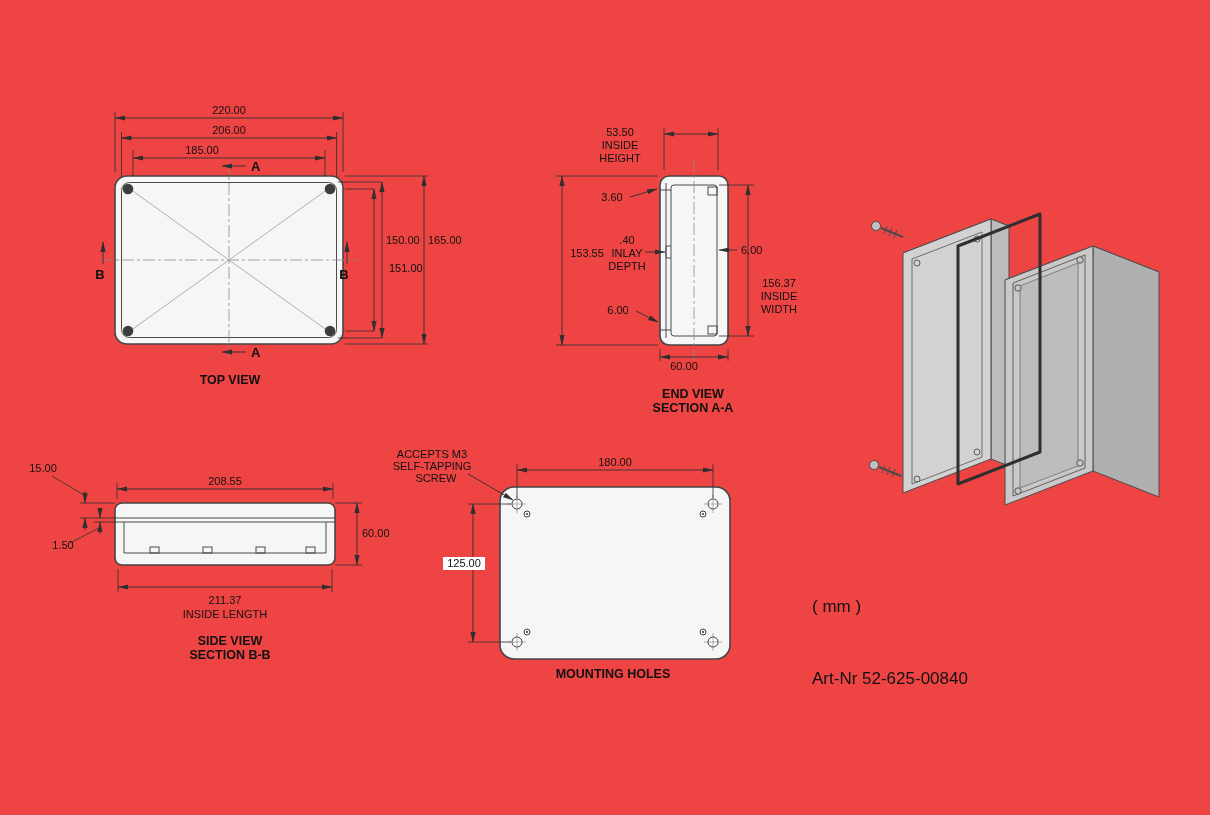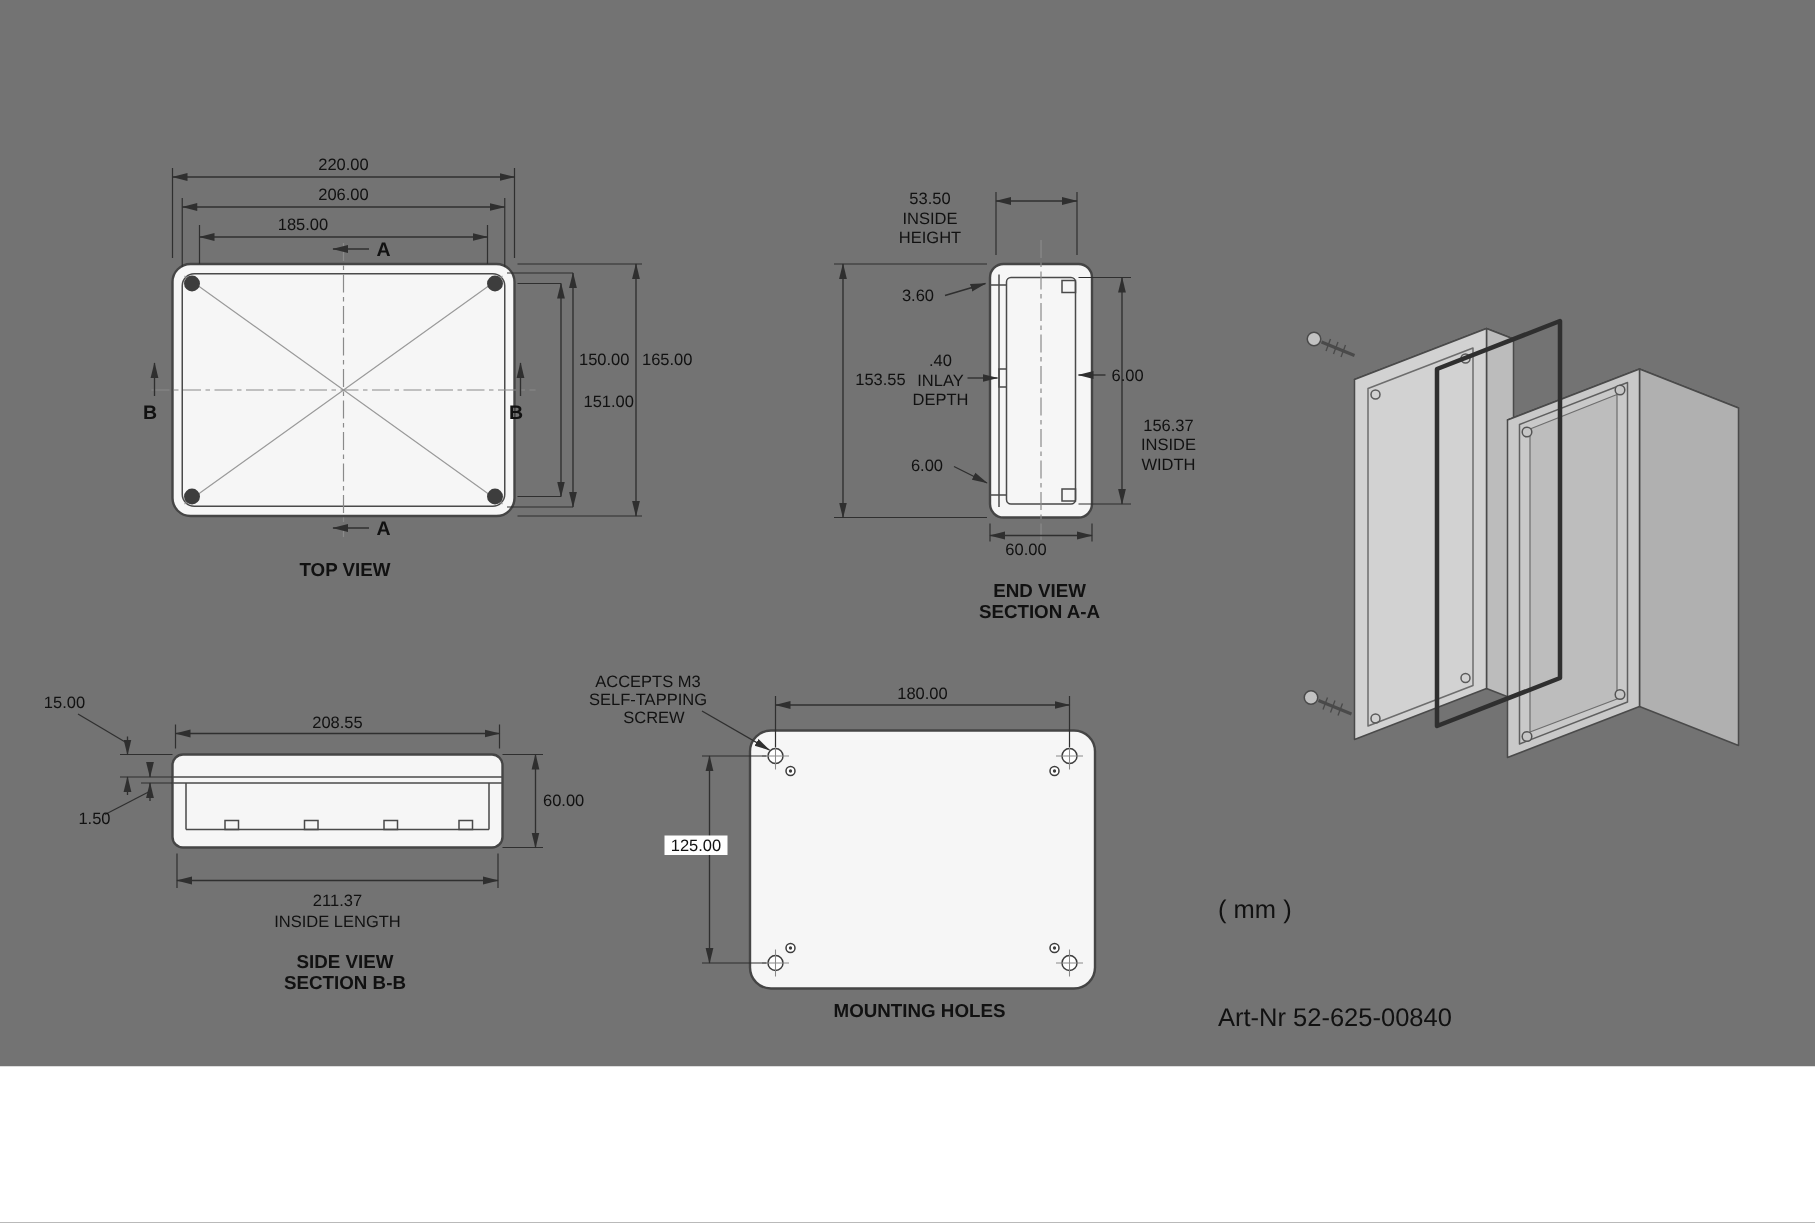--- a/index.html
+++ b/index.html
@@ -1,16 +1,16 @@
 <!DOCTYPE html>
 <html><head>
 <meta charset="utf-8">
 <style>
   html,body{margin:0;padding:0;background:#ffffff;}
-  .canvas{position:relative;width:1210px;height:711px;background:#737373;overflow:hidden;}
+  .canvas{position:relative;width:1210px;height:815px;background:#ef4444;overflow:hidden;}
   svg{display:block;}
   text{font-family:"Liberation Sans", sans-serif;fill:#111;}
   .dim{font-size:11px;}
   .ttl{font-size:12.5px;font-weight:bold;}
   .sec{font-size:13px;font-weight:bold;}
   .foot{font-size:17px;}
   .thin{stroke:#2f2f2f;stroke-width:0.8;fill:none;}
   .dimln{stroke:#2f2f2f;stroke-width:0.9;fill:none;}
   .outline{stroke:#454545;stroke-width:1.6;fill:#f6f6f6;}
   .inline{stroke:#4a4a4a;stroke-width:1;fill:none;}

